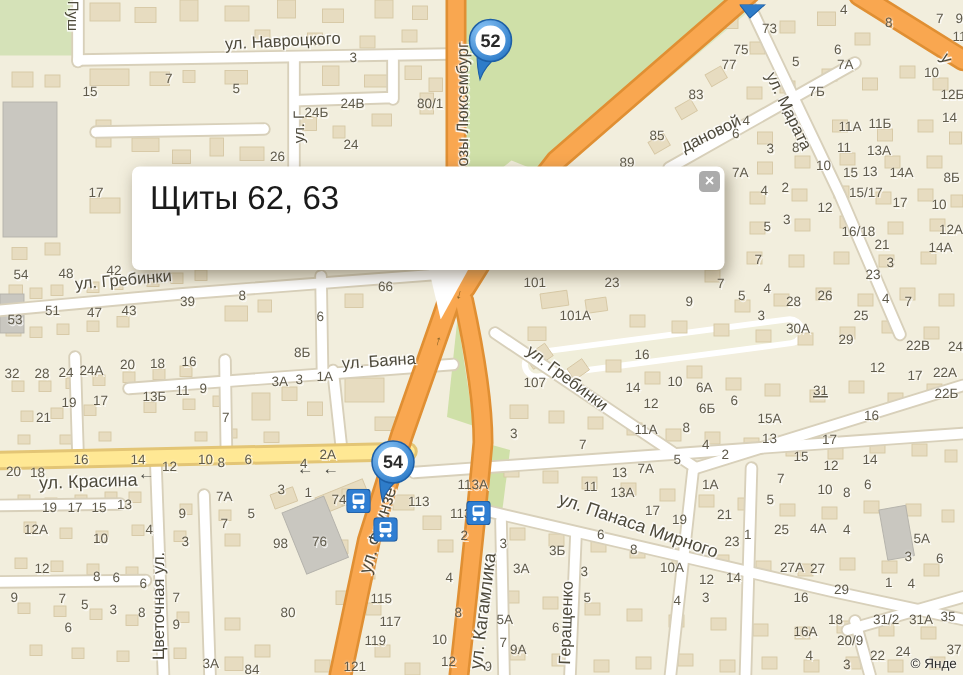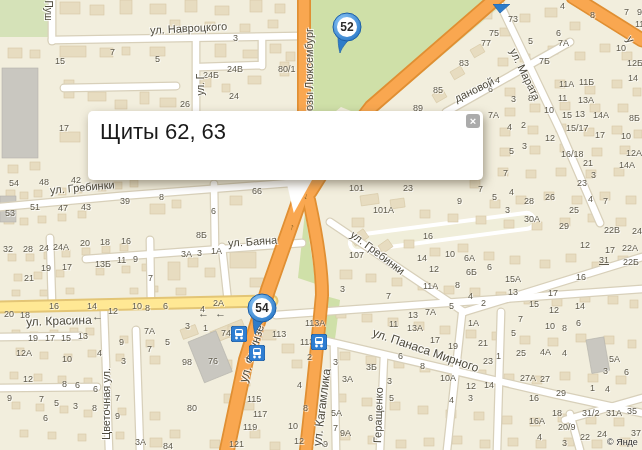--- a/index.html
+++ b/index.html
@@ -495,21 +495,21 @@
       <span class="hn" style="left: 588px; top: 194px;">4</span>
       <span class="hn" style="left: 603px; top: 196px;">7</span>
       <span class="hn" style="left: 569px; top: 205px;">25</span>
       <span class="hn" style="left: 524px; top: 214px;">30А</span>
       <span class="hn" style="left: 559px; top: 221px;">29</span>
       <span class="hn" style="left: 604px; top: 225px;">22В</span>
       <span class="hn" style="left: 632px; top: 226px;">24</span>
       <span class="hn" style="left: 580px; top: 240px;">12</span>
       <span class="hn" style="left: 605px; top: 245px;">17</span>
       <span class="hn" style="left: 622px; top: 243px;">22А</span>
-      <span class="hn" style="left: 599px; top: 255px; text-decoration: underline;">31</span>
+      <span class="hn" style="left: 542px; top: 255px; text-decoration: underline;">31</span>
       <span class="hn" style="left: 623px; top: 257px;">22Б</span>
       <span class="hn" style="left: 576px; top: 272px;">16</span>
       <span class="hn" style="left: 3px; top: 244px;">32</span>
       <span class="hn" style="left: 23px; top: 244px;">28</span>
       <span class="hn" style="left: 39px; top: 243px;">24</span>
       <span class="hn" style="left: 53px; top: 242px;">24А</span>
       <span class="hn" style="left: 80px; top: 238px;">20</span>
       <span class="hn" style="left: 100px; top: 237px;">18</span>
       <span class="hn" style="left: 121px; top: 236px;">16</span>
       <span class="hn" style="left: 41px; top: 263px;">19</span>
@@ -685,21 +685,21 @@
         <circle cx="5.5" cy="12" r="1.4" fill="#fff"></circle>
         <circle cx="10.5" cy="12" r="1.4" fill="#fff"></circle>
       </svg></div>
     <div class="transit" style="left: 311px; top: 334px;"><svg width="16" height="16" viewBox="0 0 16 16">
         <rect width="16" height="16" rx="3" fill="#2f7ed2" stroke="#205da0"></rect>
         <rect x="4" y="3" width="8" height="7" rx="1.5" fill="#fff"></rect>
         <rect x="5.2" y="4.2" width="5.6" height="2.8" fill="#2f7ed2"></rect>
         <circle cx="5.5" cy="12" r="1.4" fill="#fff"></circle>
         <circle cx="10.5" cy="12" r="1.4" fill="#fff"></circle>
       </svg></div>
-    <div class="marker" style="left: 309px; top: 11px; padding-left: 20px;"><svg width="36" height="46">
+    <div class="marker" style="left: 309px; top: 11px;"><svg width="36" height="46">
         <defs>
           <radialGradient id="g52" cx="35%" cy="30%" r="75%">
             <stop offset="0%" stop-color="#8ec8f8"></stop>
             <stop offset="100%" stop-color="#2e7cc9"></stop>
           </radialGradient>
         </defs>
         <path d="M 9,24 C 9,33 10,38 11,42 C 13,36 19,29 25,24 Z" fill="#2e7cc9" stroke="#1d5fa6" stroke-width="0.7"></path>
         <circle cx="18" cy="16" r="14" fill="url(#g52)" stroke="#1d5fa6" stroke-width="1"></circle>
         <circle cx="18" cy="16" r="10" fill="#ffffff"></circle>
         <text x="18" y="20" text-anchor="middle" font-size="12" font-weight="600" fill="#2b2b2b">52</text>

